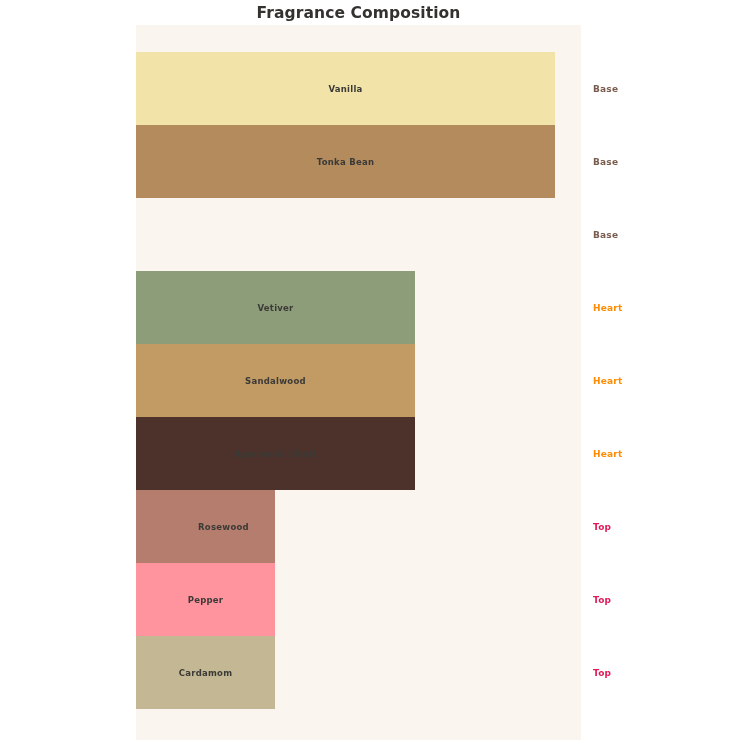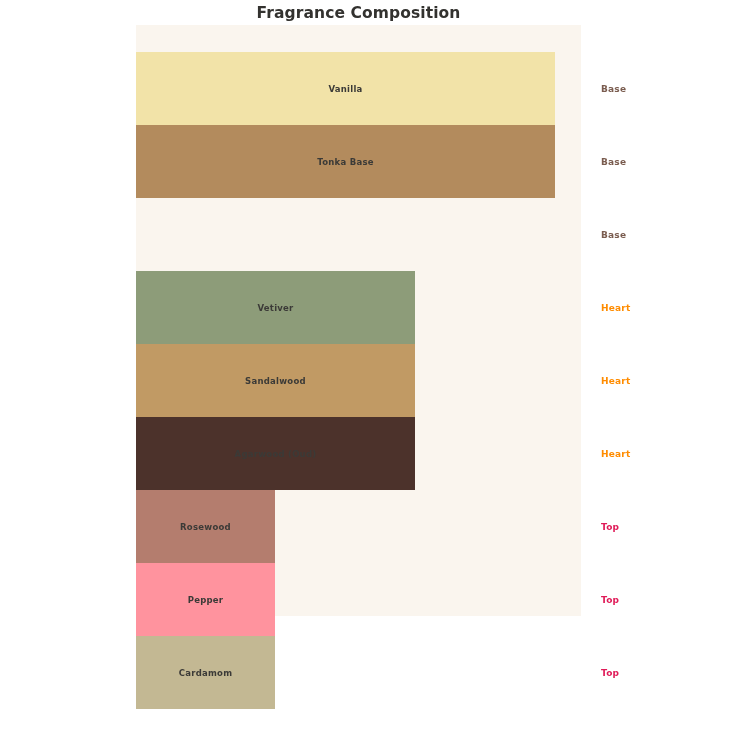--- a/index.html
+++ b/index.html
@@ -38,21 +38,21 @@
     letter-spacing: 0.1px;
     white-space: nowrap;
   }
 
   
   #plot-area {
     position: absolute;
     left: 128px;
     top: 25px;
     width: 445px;
-    height: 591px;
+    height: 715px;
     background: #faf5ee;
   }
 
   
   .bar-row {
     position: absolute;
     left: 0;
     height: 73px;
   }
   .bar-rect {
@@ -83,55 +83,54 @@
   .note-label {
     position: absolute;
     left: 585px;
     height: 73px;
     display: flex;
     align-items: center;
     font-size: 9px;
     font-weight: bold;
     letter-spacing: 0.2px;
     white-space: nowrap;
-    margin-left: 8px;
   }
 </style>
 </head>
 <body>
 
 <div id="figure">
 
   <div id="chart-title">Fragrance Composition</div>
 
   <div id="plot-area">
 
   <div class="bar-row" style="top: 27px; width: 419px;">
         <div class="bar-rect" style="background: rgb(242, 227, 168);"></div>
         <div class="bar-label" style="color: rgb(59, 58, 55);">Vanilla</div>
       </div>
       <div class="bar-row" style="top: 100px; width: 419px;">
         <div class="bar-rect" style="background: rgb(179, 139, 93);"></div>
-        <div class="bar-label" style="color: rgb(59, 58, 55);">Tonka Base</div>
+        <div class="bar-label" style="color: rgb(59, 58, 55);">Tonka Bean</div>
       </div>
       <div class="bar-row" style="top: 246px; width: 279px;">
         <div class="bar-rect" style="background: rgb(141, 156, 121);"></div>
         <div class="bar-label" style="color: rgb(59, 58, 55);">Vetiver</div>
       </div>
       <div class="bar-row" style="top: 319px; width: 279px;">
         <div class="bar-rect" style="background: rgb(193, 154, 100);"></div>
         <div class="bar-label" style="color: rgb(59, 58, 55);">Sandalwood</div>
       </div>
       <div class="bar-row" style="top: 392px; width: 279px;">
         <div class="bar-rect" style="background: rgb(76, 50, 43);"></div>
         <div class="bar-label" style="color: rgb(59, 58, 55);">Agarwood (Oud)</div>
       </div>
       <div class="bar-row" style="top: 465px; width: 139px;">
         <div class="bar-rect" style="background: rgb(180, 125, 110);"></div>
-        <div class="bar-label" style="color: rgb(59, 58, 55);">Rosewood</div>
+        <div class="bar-label" style="color: rgb(59, 58, 55); padding-left: 18px;">Rosewood</div>
       </div>
       <div class="bar-row" style="top: 538px; width: 139px;">
         <div class="bar-rect" style="background: rgb(255, 147, 158);"></div>
         <div class="bar-label" style="color: rgb(59, 58, 55); border-radius: 10px;">Pepper</div>
       </div>
       <div class="bar-row" style="top: 611px; width: 139px;">
         <div class="bar-rect" style="background: rgb(195, 184, 147);"></div>
         <div class="bar-label" style="color: rgb(59, 58, 55);">Cardamom</div>
       </div>
     </div>

